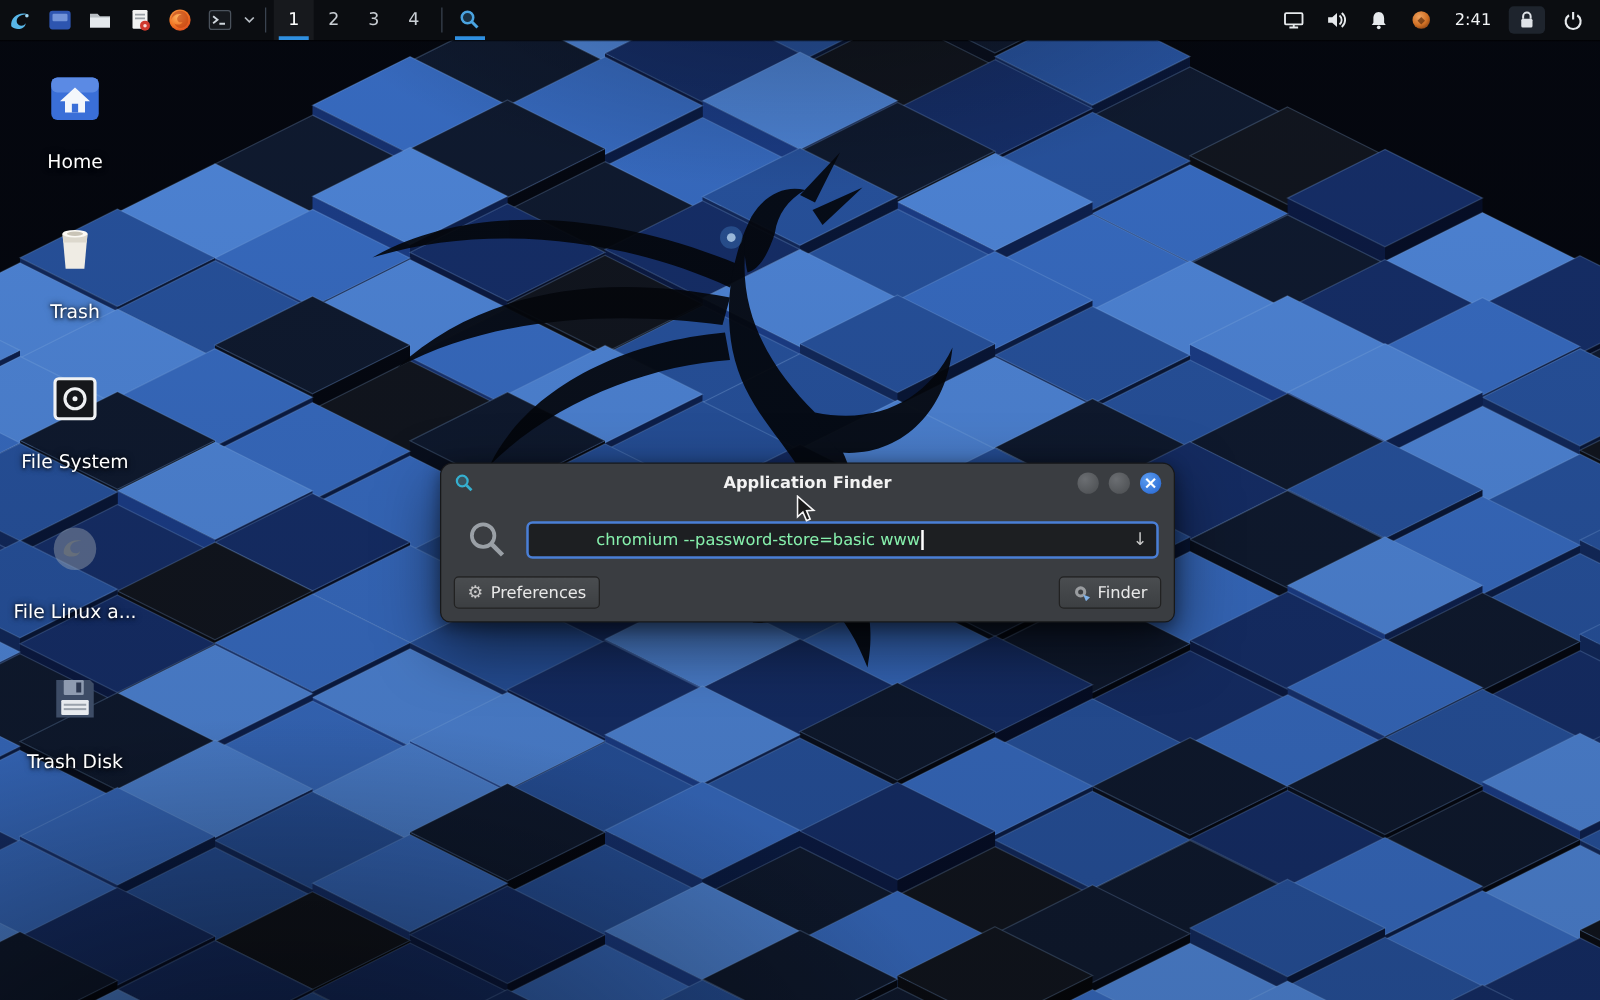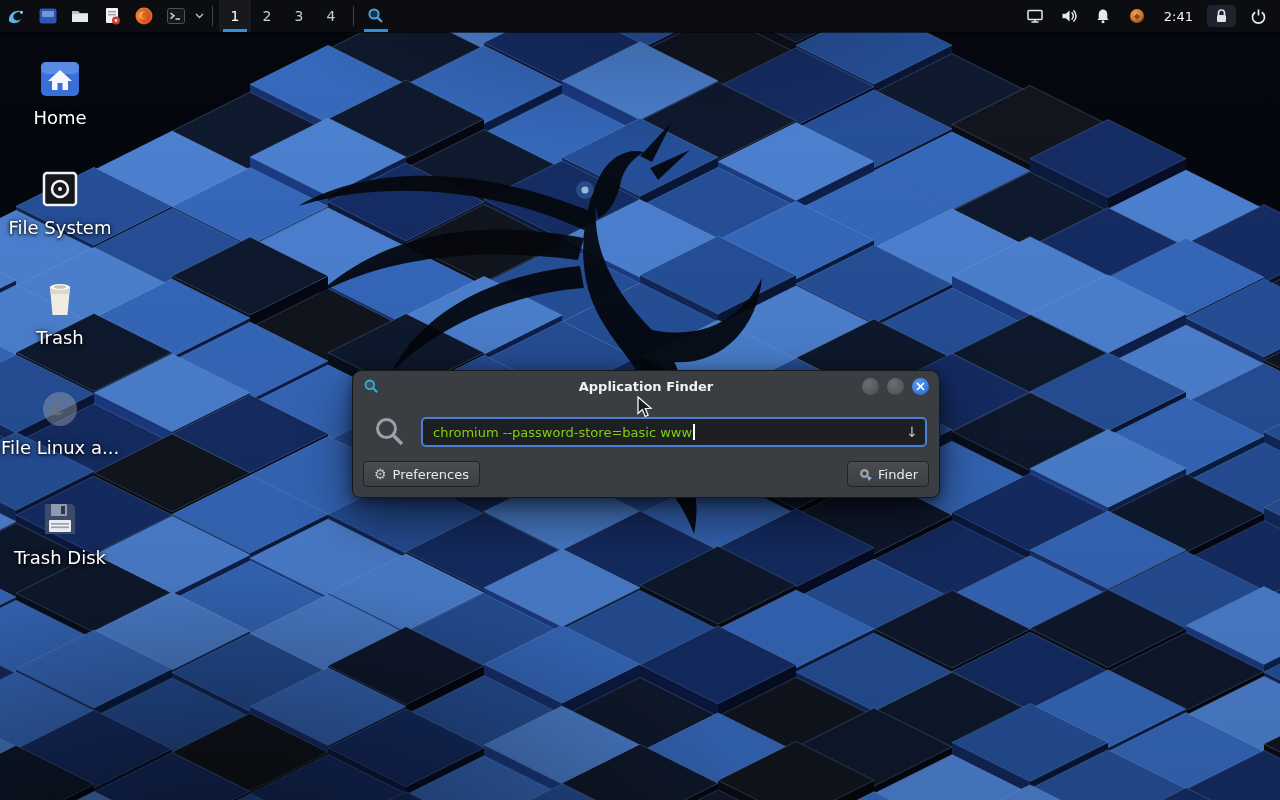--- a/index.html
+++ b/index.html
@@ -30,37 +30,37 @@
   .tray{width:34px;display:flex;align-items:center;justify-content:center;}
   .clock{display:flex;align-items:center;color:#f2f4f6;font-size:13px;padding:0 10px;text-align:right;}
   .lockpill{display:flex;align-items:center;justify-content:center;background:#1e242d;border-radius:4px;
             margin:5px 4px;padding:0 7px;}
   .power{width:36px;display:flex;align-items:center;justify-content:center;margin-right:4px;}
 
   
   .desktop-icons{position:absolute;left:12px;top:54px;width:96px;z-index:10;}
   .dicon{width:96px;display:flex;flex-direction:column;align-items:center;margin-bottom:36px;}
   .dicon .art{height:50px;display:flex;align-items:center;justify-content:center;}
-  .dlabel{margin-top:3px;color:#fff;font-size:18px;text-align:center;
+  .dlabel{margin-top:16px;color:#fff;font-size:15px;text-align:center;
           text-shadow:0 1px 3px rgba(0,0,0,.95),0 0 6px rgba(0,0,0,.7);white-space:nowrap;}
 
   
   .finder{position:absolute;left:352px;top:370px;width:586px;z-index:40;background:#3a3d41;
           border:1px solid #17181a;border-radius:10px 10px 8px 8px;
           box-shadow:0 18px 48px rgba(0,0,0,.55), 0 4px 14px rgba(0,0,0,.45);}
   .titlebar{position:relative;height:30px;display:flex;align-items:center;padding:0 10px;}
   .title{position:absolute;left:0;right:0;text-align:center;color:#f2f2f2;font-size:13px;font-weight:bold;pointer-events:none;}
   .winbtns{margin-left:auto;display:flex;gap:8px;z-index:2;}
   .winbtn{width:17px;height:17px;border-radius:50%;background:radial-gradient(circle at 35% 32%,#6b6e72,#494c4f);}
   .winbtn.close{background:radial-gradient(circle at 35% 32%,#5b9cf0,#2363cf);display:flex;align-items:center;justify-content:center;}
   .fbody{display:flex;align-items:center;padding:14px 12px 0 12px;}
   .search-glyph{margin:0 14px 0 8px;flex:none;}
   .input{position:relative;flex:1;height:26px;background:#1d1f22;border:2px solid #4a7fd6;border-radius:5px;
          display:flex;align-items:center;padding:0 24px 0 10px;}
-  .input-text{color:#84cc16;font-size:13px;white-space:nowrap;overflow:hidden;}
+  .input-text{color:#86efac;font-size:13px;white-space:nowrap;overflow:hidden;margin-left:44px;}
   .caret{width:1.5px;height:16px;background:#fff;margin-left:1px;flex:none;}
   .combo-arrow{position:absolute;right:7px;top:50%;transform:translateY(-50%);color:#c8c8c8;font-size:14px;line-height:1;}
   .factions{display:flex;justify-content:space-between;align-items:center;padding:12px 10px 10px 10px;}
   .abtn{display:flex;align-items:center;gap:6px;height:26px;padding:0 10px;border-radius:4px;
         background:linear-gradient(#4a4d50,#3c3f42);border:1px solid #222;color:#e8e8e8;font-size:13px;
         font-family:"DejaVu Sans","Liberation Sans",sans-serif;}
   .gear{color:#c8c8c8;font-size:14px;line-height:1;}
 
   .cursor{position:absolute;left:637px;top:396px;z-index:90;pointer-events:none;}
 </style>
@@ -930,37 +930,37 @@
         <rect x="4" y="6" width="38" height="12" rx="5" fill="#5b8ae4"></rect>
         <path d="M23,14 L35,25 L31,25 L31,34 L15,34 L15,25 L11,25 Z" fill="#f4f7fb"></path>
         <rect x="20.5" y="27" width="5" height="7" fill="#3a6fd8"></rect>
       </svg>
         </div>
       <div class="dlabel">Home</div>
     </div>
     <div class="dicon">
       <div class="art">
           <svg width="44" height="44" viewBox="0 0 44 44">
-        <rect x="6" y="6" width="32" height="32" rx="3" fill="#15171b" stroke="#f0f2f4" stroke-width="2.5"></rect>
-        <circle cx="22" cy="22" r="8" fill="none" stroke="#f0f2f4" stroke-width="2.5"></circle>
-        <circle cx="22" cy="22" r="2" fill="#f0f2f4"></circle>
-      </svg>
-        </div>
-      <div class="dlabel">File System</div>
-    </div>
-    <div class="dicon">
-      <div class="art">
-          <svg width="44" height="44" viewBox="0 0 44 44">
         <path d="M12,10 L32,10 L29.5,38 L14.5,38 Z" fill="#efece4"></path>
         <path d="M12,10 L32,10 L31.4,17 L12.6,17 Z" fill="#dcd8cd"></path>
         <ellipse cx="22" cy="10" rx="10" ry="3" fill="#fbf9f4"></ellipse>
         <ellipse cx="22" cy="10" rx="6.5" ry="1.8" fill="#c9c4b7"></ellipse>
       </svg>
         </div>
       <div class="dlabel">Trash</div>
+    </div>
+    <div class="dicon">
+      <div class="art">
+          <svg width="44" height="44" viewBox="0 0 44 44">
+        <rect x="6" y="6" width="32" height="32" rx="3" fill="#15171b" stroke="#f0f2f4" stroke-width="2.5"></rect>
+        <circle cx="22" cy="22" r="8" fill="none" stroke="#f0f2f4" stroke-width="2.5"></circle>
+        <circle cx="22" cy="22" r="2" fill="#f0f2f4"></circle>
+      </svg>
+        </div>
+      <div class="dlabel">File System</div>
     </div>
     <div class="dicon">
       <div class="art">
           <svg width="46" height="46" viewBox="0 0 46 46">
         <circle cx="23" cy="23" r="17" fill="#9aa2ac" opacity="0.45"></circle>
         <path d="M14,27 C13,19 22,14 29,17 C23,16 18,19.5 19.5,24 C20.6,27.3 26,27.6 27,24.5 C27,29.5 18,31 14,27 Z" fill="#6a7279" opacity="0.8"></path>
       </svg>
         </div>
       <div class="dlabel">File Linux a...</div>
     </div>

